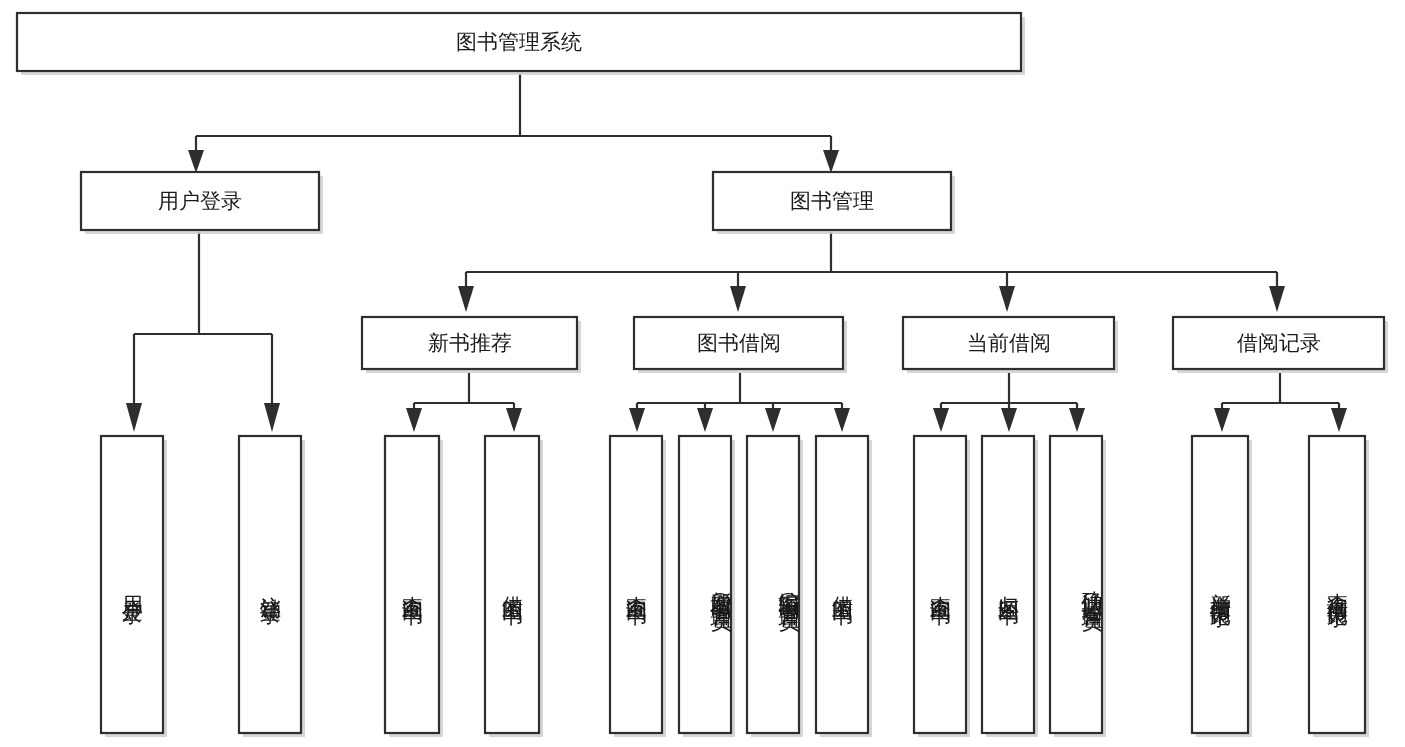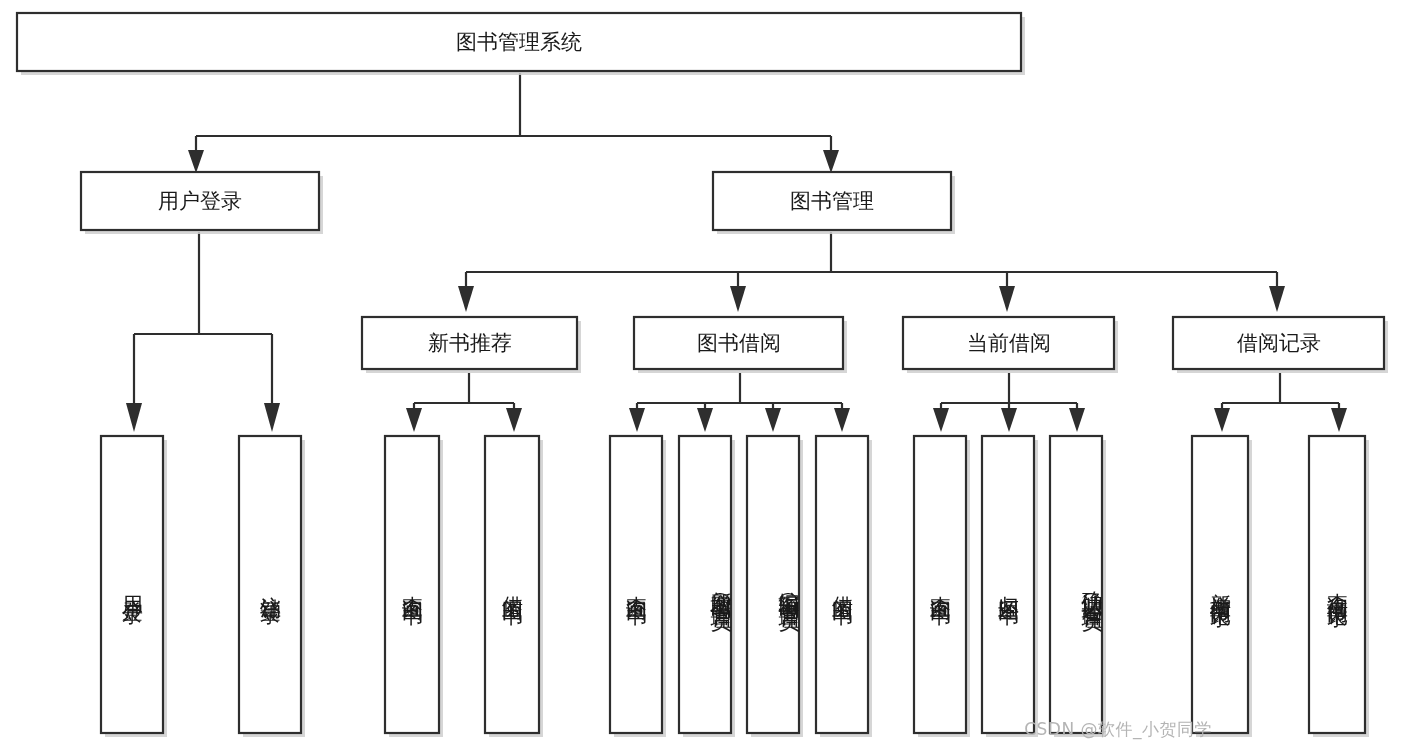--- a/index.html
+++ b/index.html
@@ -276,15 +276,14 @@
   <div class="leaf-label" style="left:747px; top:436px; width:52px; height:297px; align-items:flex-start; padding-top:6px; box-sizing:border-box;">编辑图书（管理员）</div>
   <div class="leaf-label" style="left:816px; top:436px; width:52px; height:297px;">借阅图书</div>
 
   <div class="leaf-label" style="left:914px; top:436px; width:52px; height:297px;">查询图书</div>
   <div class="leaf-label" style="left:982px; top:436px; width:52px; height:297px;">归还图书</div>
   <div class="leaf-label" style="left:1050px; top:436px; width:52px; height:297px; align-items:flex-start; padding-top:6px; box-sizing:border-box;">确认归还（管理员）</div>
 
   <div class="leaf-label" style="left:1192px; top:436px; width:56px; height:297px;">新增借阅记录</div>
   <div class="leaf-label" style="left:1309px; top:436px; width:56px; height:297px;">查询借阅记录</div>
 
-  <div id="watermark">CSDN @软件_小贺同学</div>
 
 </div>
 
 </body></html>

